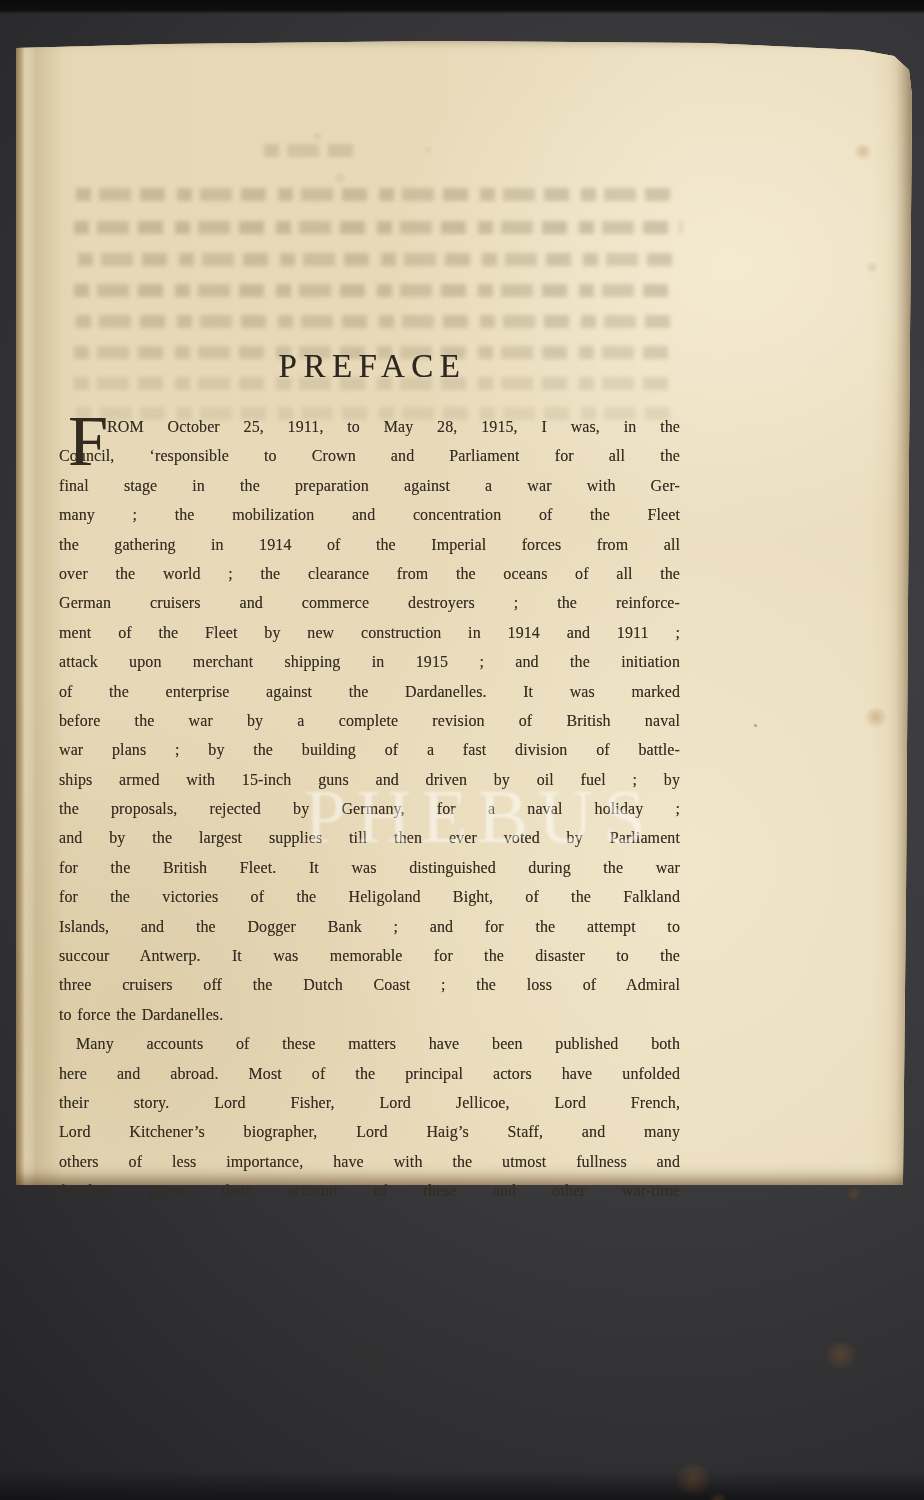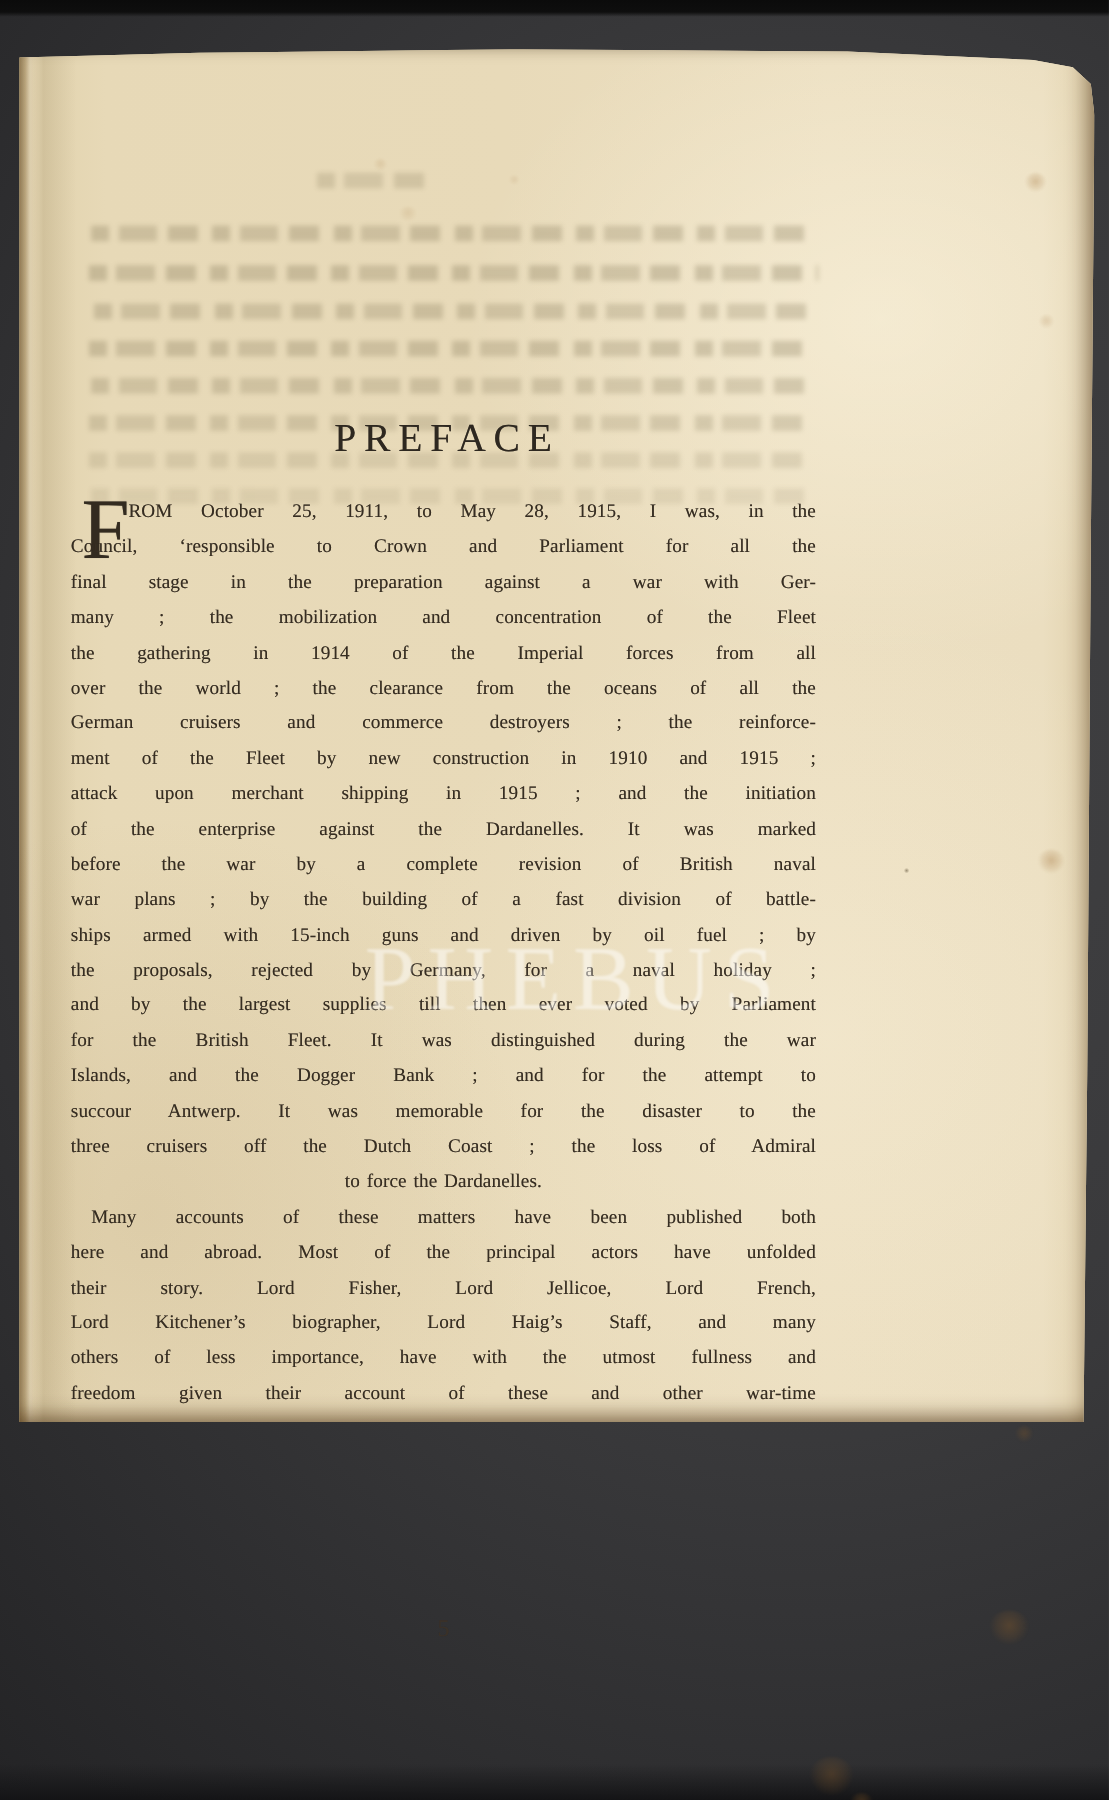--- a/index.html
+++ b/index.html
@@ -79,21 +79,21 @@
   .text-block {
     position: absolute; left: 43px; top: 376px; width: 621px;
     font-size: 16px; line-height: 29.4px; color: #362d22;
     letter-spacing: 0.1px; word-spacing: 1.5px;
     text-shadow: 0 0 0.5px rgba(54,45,34,0.5);
   }
   .line { height: 29.4px; overflow: hidden; text-align: justify; }
   .line::after { content: ""; display: inline-block; width: 100%; height: 0; }
   .l-dc1 { padding-left: 48px; }
   .l-dc2 { padding-left: 75px; }
-  .l-end { text-align: center; }
+  .l-end { text-align: left; }
   .l-end::after { content: none; }
   .l-indent { text-indent: 17px; }
 
   .watermark {
     position: absolute; left: 288px; top: 742px; z-index: 5;
     font-size: 76px; line-height: 1; letter-spacing: 10px;
     color: rgba(255,255,255,0.50); filter: blur(1.1px); pointer-events: none;
   }
   .pagenum {
     position: absolute; left: 43px; top: 1310px; width: 621px;
@@ -134,29 +134,30 @@
   <div class="dropcap">F</div>
 
   <div class="text-block">
     <div class="line l-dc1">ROM October 25, 1911, to May 28, 1915, I was, in the</div>
     <div class="line">Council, ‘responsible to Crown and Parliament for all the</div>
     <div class="line">final stage in the preparation against a war with Ger-</div>
     <div class="line">many ; the mobilization and concentration of the Fleet</div>
     <div class="line">the gathering in 1914 of the Imperial forces from all</div>
     <div class="line">over the world ; the clearance from the oceans of all the</div>
     <div class="line">German cruisers and commerce destroyers ; the reinforce-</div>
-    <div class="line">ment of the Fleet by new construction in 1910 and 1915 ;</div>
+    <div class="line">ment of the Fleet by new construction in 1914 and 1911 ;</div>
     <div class="line">attack upon merchant shipping in 1915 ; and the initiation</div>
     <div class="line">of the enterprise against the Dardanelles. It was marked</div>
     <div class="line">before the war by a complete revision of British naval</div>
     <div class="line">war plans ; by the building of a fast division of battle-</div>
     <div class="line">ships armed with 15-inch guns and driven by oil fuel ; by</div>
     <div class="line">the proposals, rejected by Germany, for a naval holiday ;</div>
     <div class="line">and by the largest supplies till then ever voted by Parliament</div>
     <div class="line">for the British Fleet. It was distinguished during the war</div>
+    <div class="line">for the victories of the Heligoland Bight, of the Falkland</div>
     <div class="line">Islands, and the Dogger Bank ; and for the attempt to</div>
     <div class="line">succour Antwerp. It was memorable for the disaster to the</div>
     <div class="line">three cruisers off the Dutch Coast ; the loss of Admiral</div>
     <div class="line l-end">to force the Dardanelles.</div>
     <div class="line l-indent">Many accounts of these matters have been published both</div>
     <div class="line">here and abroad. Most of the principal actors have unfolded</div>
     <div class="line">their story. Lord Fisher, Lord Jellicoe, Lord French,</div>
     <div class="line">Lord Kitchener’s biographer, Lord Haig’s Staff, and many</div>
     <div class="line">others of less importance, have with the utmost fullness and</div>
     <div class="line">freedom given their account of these and other war-time</div>

